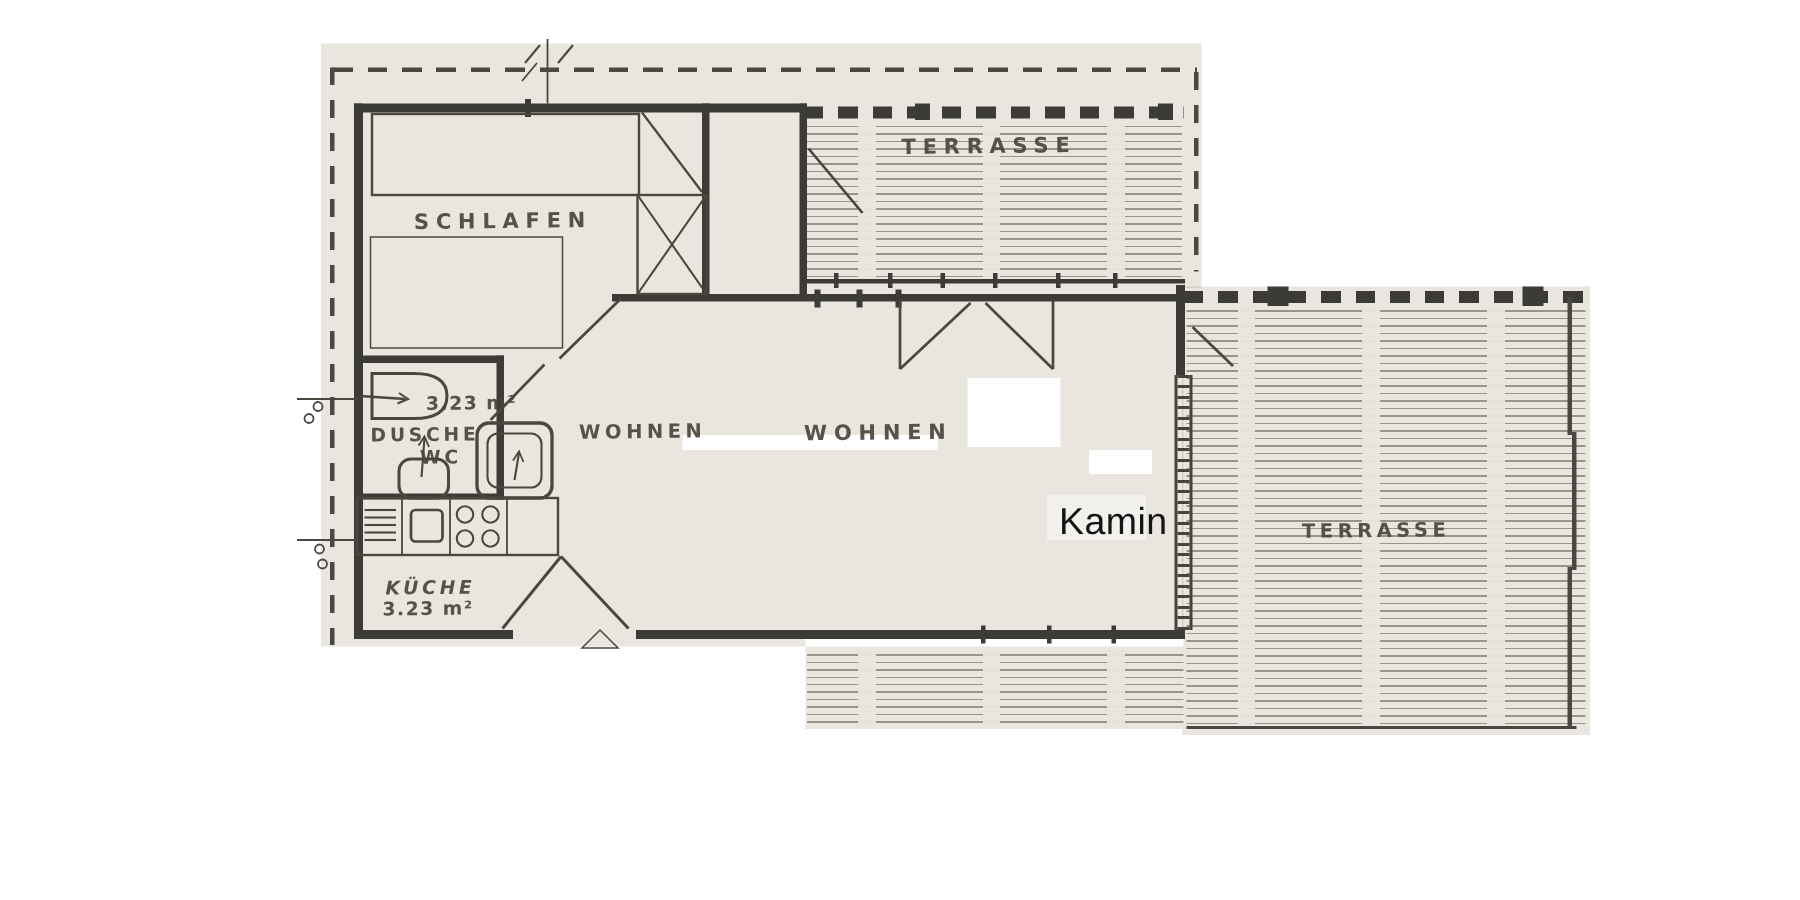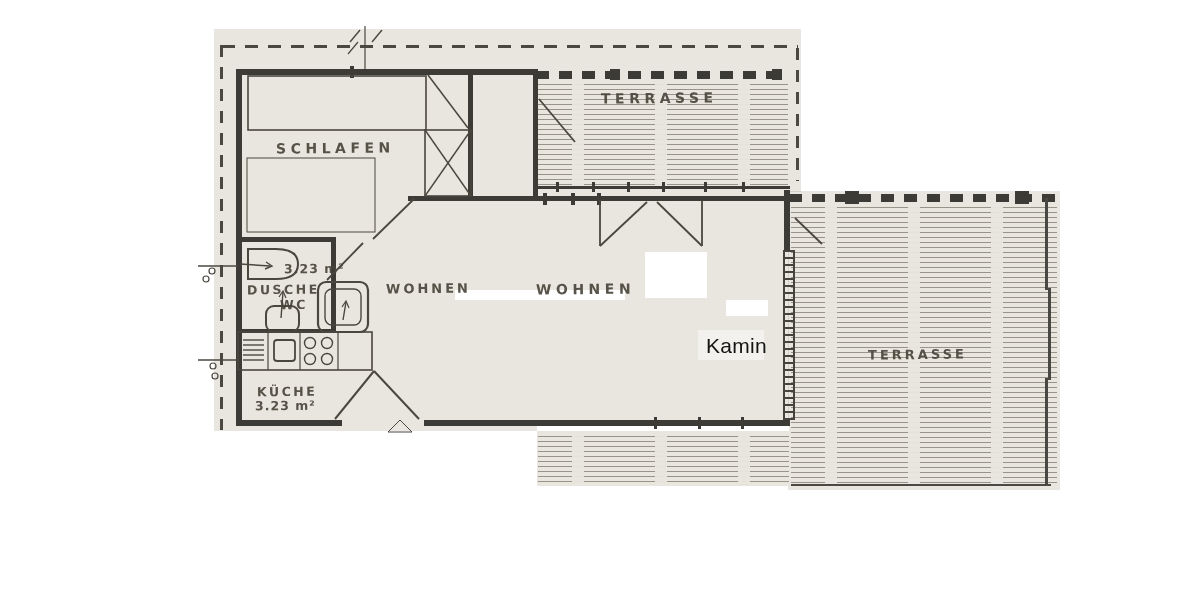--- a/index.html
+++ b/index.html
@@ -18,21 +18,21 @@
       repeating-linear-gradient(180deg, rgba(86,80,66,0) 0 4px, rgba(86,80,66,0.55) 4px 5px);}
   .railing{height:8px;background:repeating-linear-gradient(90deg,#3d3b35 0 13px,transparent 13px 23px);}
   .railing-ticks{height:3px;background:#3d3b35;}
   .glass{background:repeating-linear-gradient(180deg,#45433c 0 2px,rgba(0,0,0,0) 2px 7px);
          border-left:2px solid #45433c;border-right:2px solid #45433c;}
   .hand{color:#4a463c;font-weight:700;white-space:nowrap;transform:rotate(-0.6deg);opacity:0.92;}
   .hand-sm{font-size:12.5px;letter-spacing:2.5px;}
   .hand-md{font-size:13px;letter-spacing:3px;}
   .hand-lg{font-size:14px;letter-spacing:4.5px;}
   .area-label{font-size:12.5px;letter-spacing:1px;}
-  .modern{font-family:"Liberation Sans","DejaVu Sans",sans-serif;color:#141414;font-size:21px;letter-spacing:0.3px;}
+  .modern{font-family:"Liberation Sans","DejaVu Sans",sans-serif;color:#141414;font-size:25px;letter-spacing:0.3px;}
   .whiteout{background:#ffffff;}
   svg{display:block;overflow:visible;}
   svg line, svg path, svg polyline, svg rect, svg circle{stroke:#4a473f;fill:none;}
 </style>
 </head>
 <body>
 
 <div class="stage">
 
   <div class="abs paper paper-edge" style="left:215px;top:30px;width:585px;height:400px;"></div>
@@ -184,18 +184,18 @@
     <circle cx="19" cy="26" r="3" stroke-width="1.2"></circle>
   </svg>
 
   <div class="abs hand hand-lg" style="left:276px;top:140px;">SCHLAFEN</div>
   <div class="abs hand hand-lg" style="left:601px;top:90px;">TERRASSE</div>
   <div class="abs hand area-label" style="left:284px;top:261px;">3.23 m²</div>
   <div class="abs hand hand-sm" style="left:247px;top:282px;">DUSCHE</div>
   <div class="abs hand hand-sm" style="left:259px;top:297px;margin-left:21px;">WC</div>
   <div class="abs hand hand-md" style="left:386px;top:281px;">WOHNEN</div>
   <div class="abs hand hand-lg" style="left:536px;top:281px;">WOHNEN</div>
-  <div class="abs hand hand-sm" style="left:257px;top:384px;">KÜCHE</div>
+  <div class="abs hand hand-sm" style="left:257px;top:384px;font-style:italic;">KÜCHE</div>
   <div class="abs hand area-label" style="left:255px;top:398px;">3.23 m²</div>
   <div class="abs hand hand-md" style="left:868px;top:347px;">TERRASSE</div>
   <div class="abs modern" style="left:706px;top:334px;">Kamin</div>
 
 </div>
 
 </body></html>

